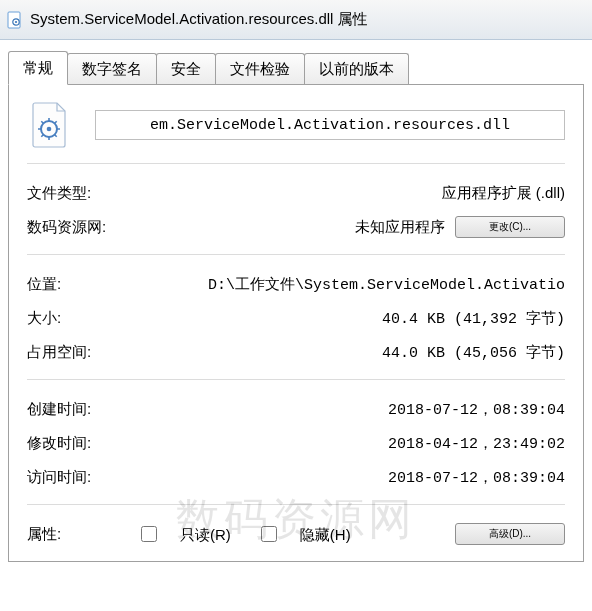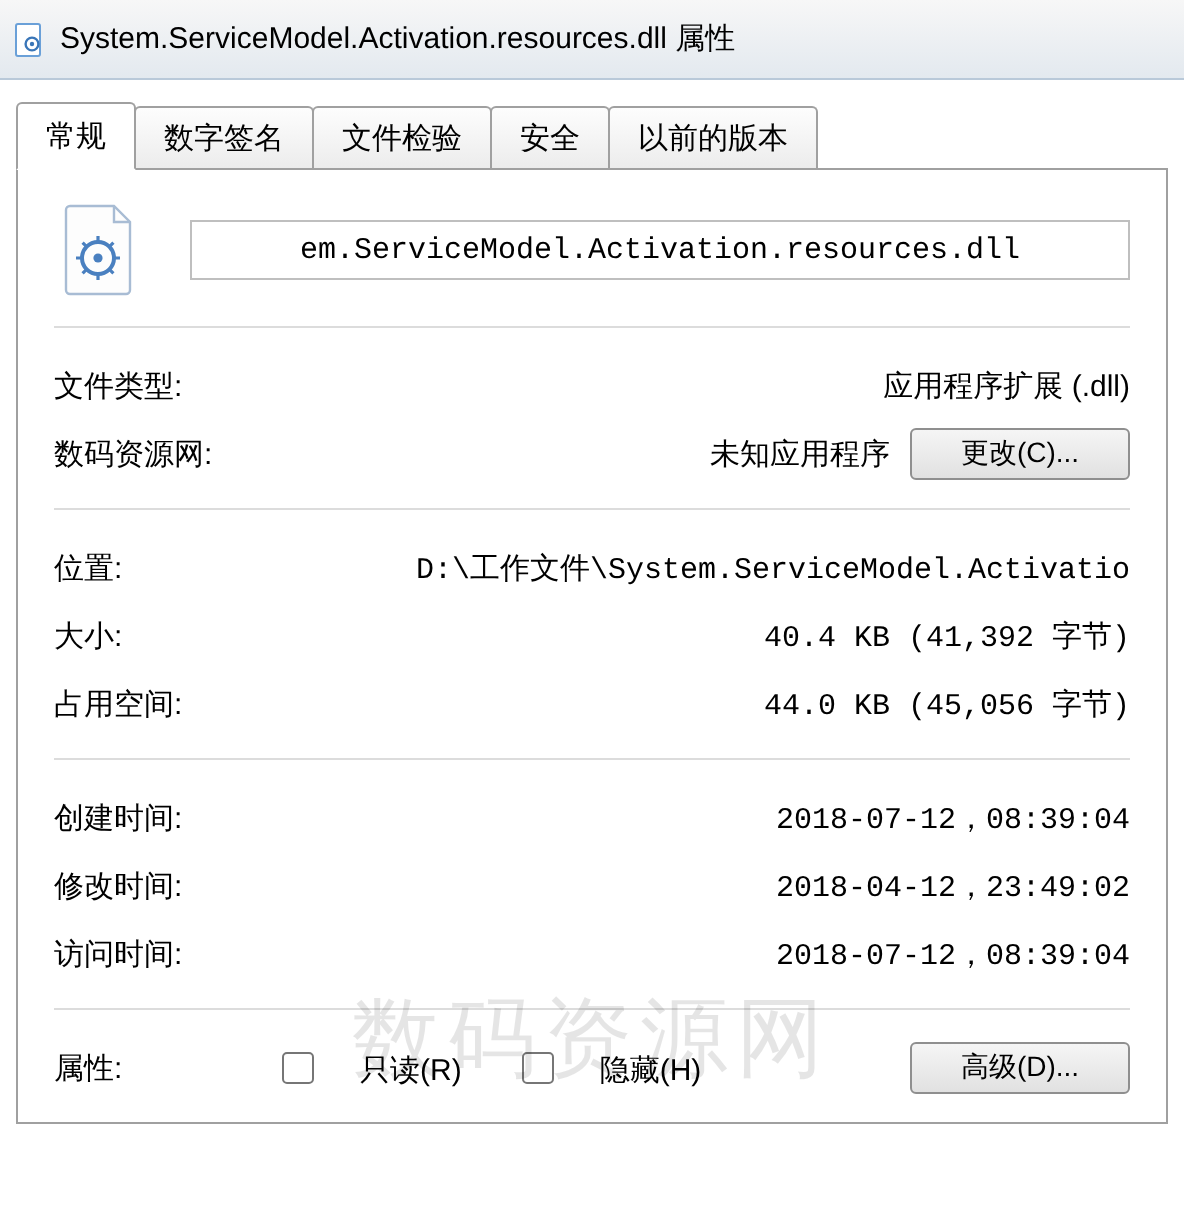--- a/index.html
+++ b/index.html
@@ -115,21 +115,21 @@
     white-space: nowrap;
     overflow: hidden;
     text-align: right;
   }
   .row .normalfont { font-family: "Microsoft YaHei", "SimSun", Tahoma, sans-serif; }
   .btn {
     background: linear-gradient(to bottom, #f5f5f5, #e1e1e1);
     border: 1px solid #8f8f8f;
     border-radius: 3px;
     padding: 3px 12px;
-    font-size: 14px;
+    font-size: 10px;
     font-family: inherit;
     cursor: pointer;
     min-width: 110px;
     text-align: center;
   }
   .attrs {
     display: flex;
     align-items: center;
     gap: 26px;
   }
@@ -166,22 +166,22 @@
       <circle cx="10" cy="11" r="1.1" fill="#3a76b8"></circle>
     </svg>
   </span>
   <span class="ttext">System.ServiceModel.Activation.resources.dll 属性</span>
 </div>
 
 <div class="client">
   <div class="tabs">
     <div class="tab active"><span>常规</span></div>
     <div class="tab"><span>数字签名</span></div>
+    <div class="tab"><span>安全</span></div>
     <div class="tab"><span>文件检验</span></div>
-    <div class="tab"><span>安全</span></div>
     <div class="tab"><span>以前的版本</span></div>
   </div>
 
   <div class="panel">
 
     <div class="toprow">
       <div class="fileicon">
         <svg width="44" height="48" viewBox="0 0 44 48">
           <path d="M6 2 h22 l8 8 v34 a2 2 0 0 1 -2 2 h-28 a2 2 0 0 1 -2 -2 v-40 a2 2 0 0 1 2 -2 z" fill="#fdfdfd" stroke="#a8bcd4" stroke-width="1.2"></path>
           <path d="M28 2 v8 h8" fill="none" stroke="#a8bcd4" stroke-width="1.2"></path>

